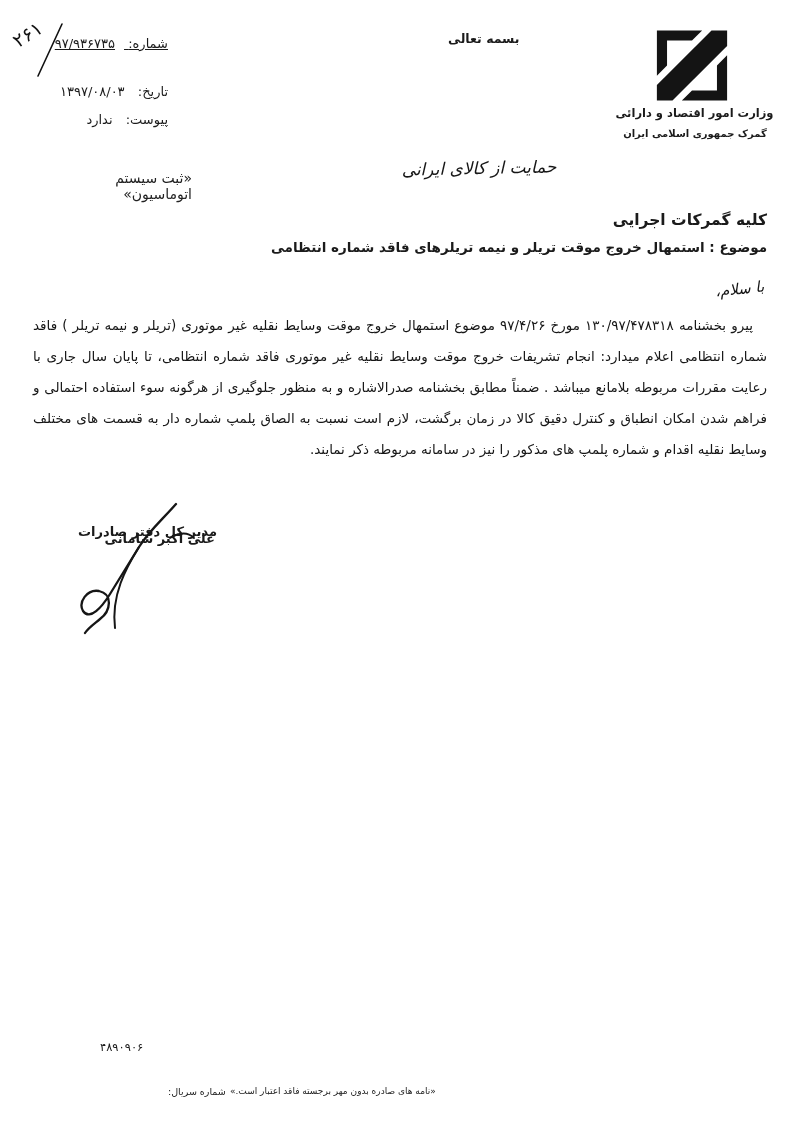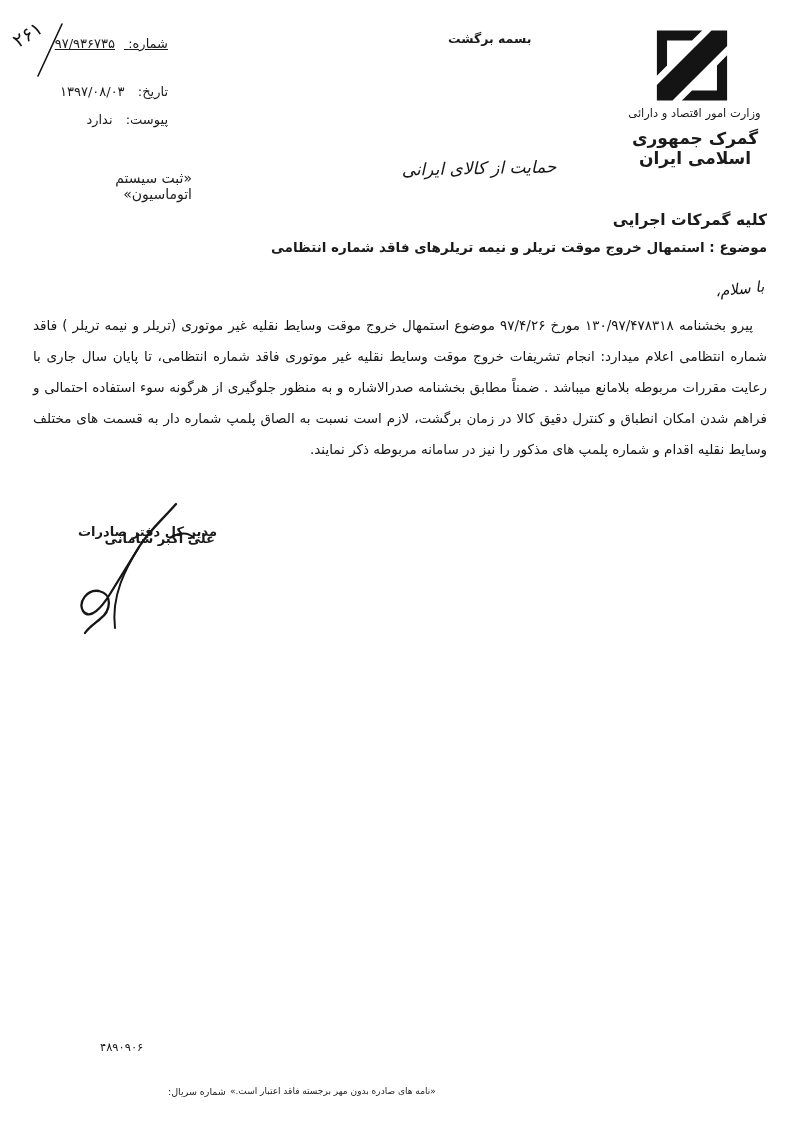--- a/index.html
+++ b/index.html
@@ -31,22 +31,22 @@
   #meta-date   { top:84px; }
   #meta-attach { top:112px;text-align:center; }
   .automation {
     left:92px; top:170px; width:100px;
     font-size:14px; text-align:right; direction:rtl; color:#222;
   }
 
   
   .besmellah { left:448px; top:31px; font-size:12.5px; font-weight:bold; direction:rtl; }
   .logo { left:653px; top:26px; width:78px; height:79px; }
-  .ministry { left:612px; top:106px; width:165px; text-align:center; font-weight:normal; font-size:11.5px; direction:rtl; }
-  .org      { left:605px; top:128px; width:180px; text-align:center; font-weight:bold; font-size:17px; direction:rtl; }
+  .ministry { left:612px; top:106px; width:165px; text-align:center; font-weight:bold; font-size:11.5px; direction:rtl; }
+  .org      { left:605px; top:128px; width:180px; text-align:center; font-weight:bold; font-size:10px; direction:rtl; }
   .slogan   {
     left:368px; top:158px; width:222px;
     font-size:17px; font-style:italic; text-align:center; direction:rtl;
     transform:rotate(-1.2deg); color:#161616;
   }
 
   
   .recipient { right:33px; top:211px; font-size:15.5px; font-weight:bold; direction:rtl; }
   .subject   { right:33px; top:239px; font-size:13.5px; font-weight:bold; direction:rtl; }
   .subject .subj-label { margin-left:0; }
@@ -90,21 +90,21 @@
 <div class="abs meta-row" id="meta-date">
   <span class="lbl">تاریخ:</span>
   <span class="val">۱۳۹۷/۰۸/۰۳</span>
 </div>
 <div class="abs meta-row" id="meta-attach">
   <span class="lbl">پیوست:</span>
   <span class="val">ندارد</span>
 </div>
 <div class="abs automation">«ثبت سیستم اتوماسیون»</div>
 
-<div class="abs besmellah">بسمه برگشت</div>
+<div class="abs besmellah">بسمه تعالی</div>
 
 <svg class="abs logo" viewBox="0 0 100 100">
 
   <polygon points="5,5 63,5 50,18 18,18 18,50 5,63" fill="#141414"></polygon>
 
   <polygon points="5,75 75,5 95,5 95,25 25,95 5,95" fill="#141414"></polygon>
 
   <polygon points="95,95 37,95 50,82 82,82 82,50 95,37" fill="#141414"></polygon>
 </svg>
 

